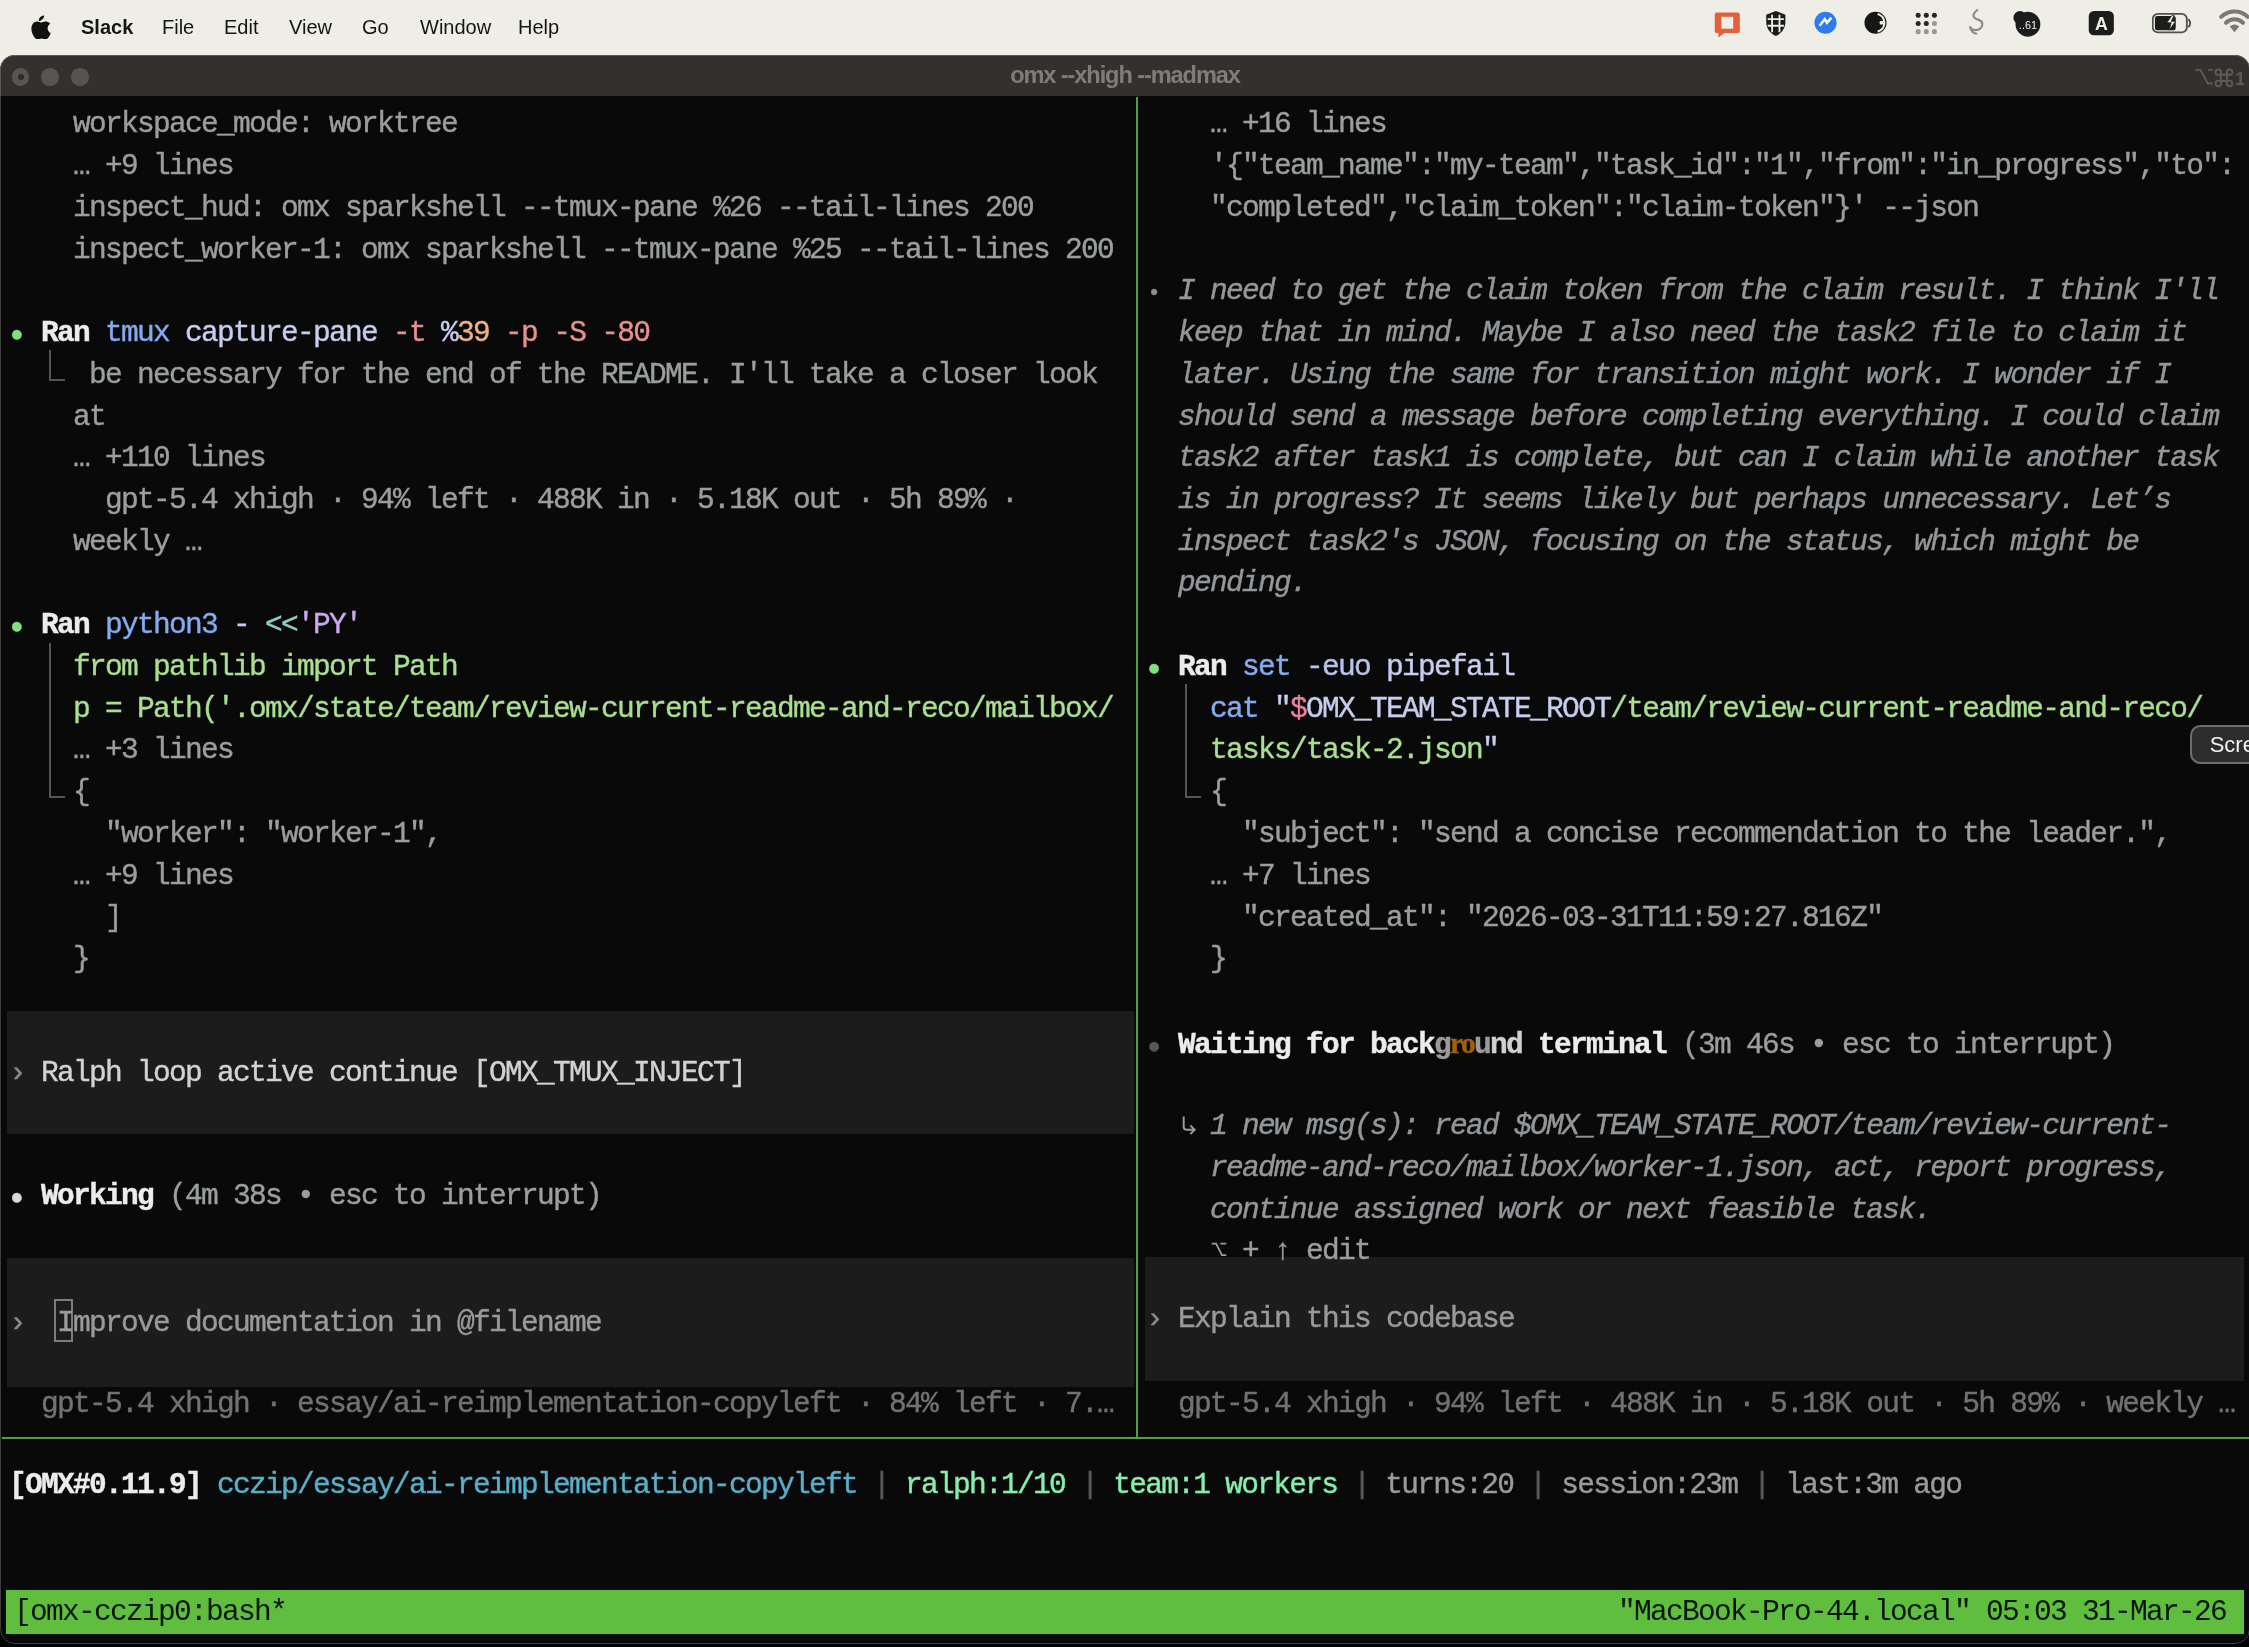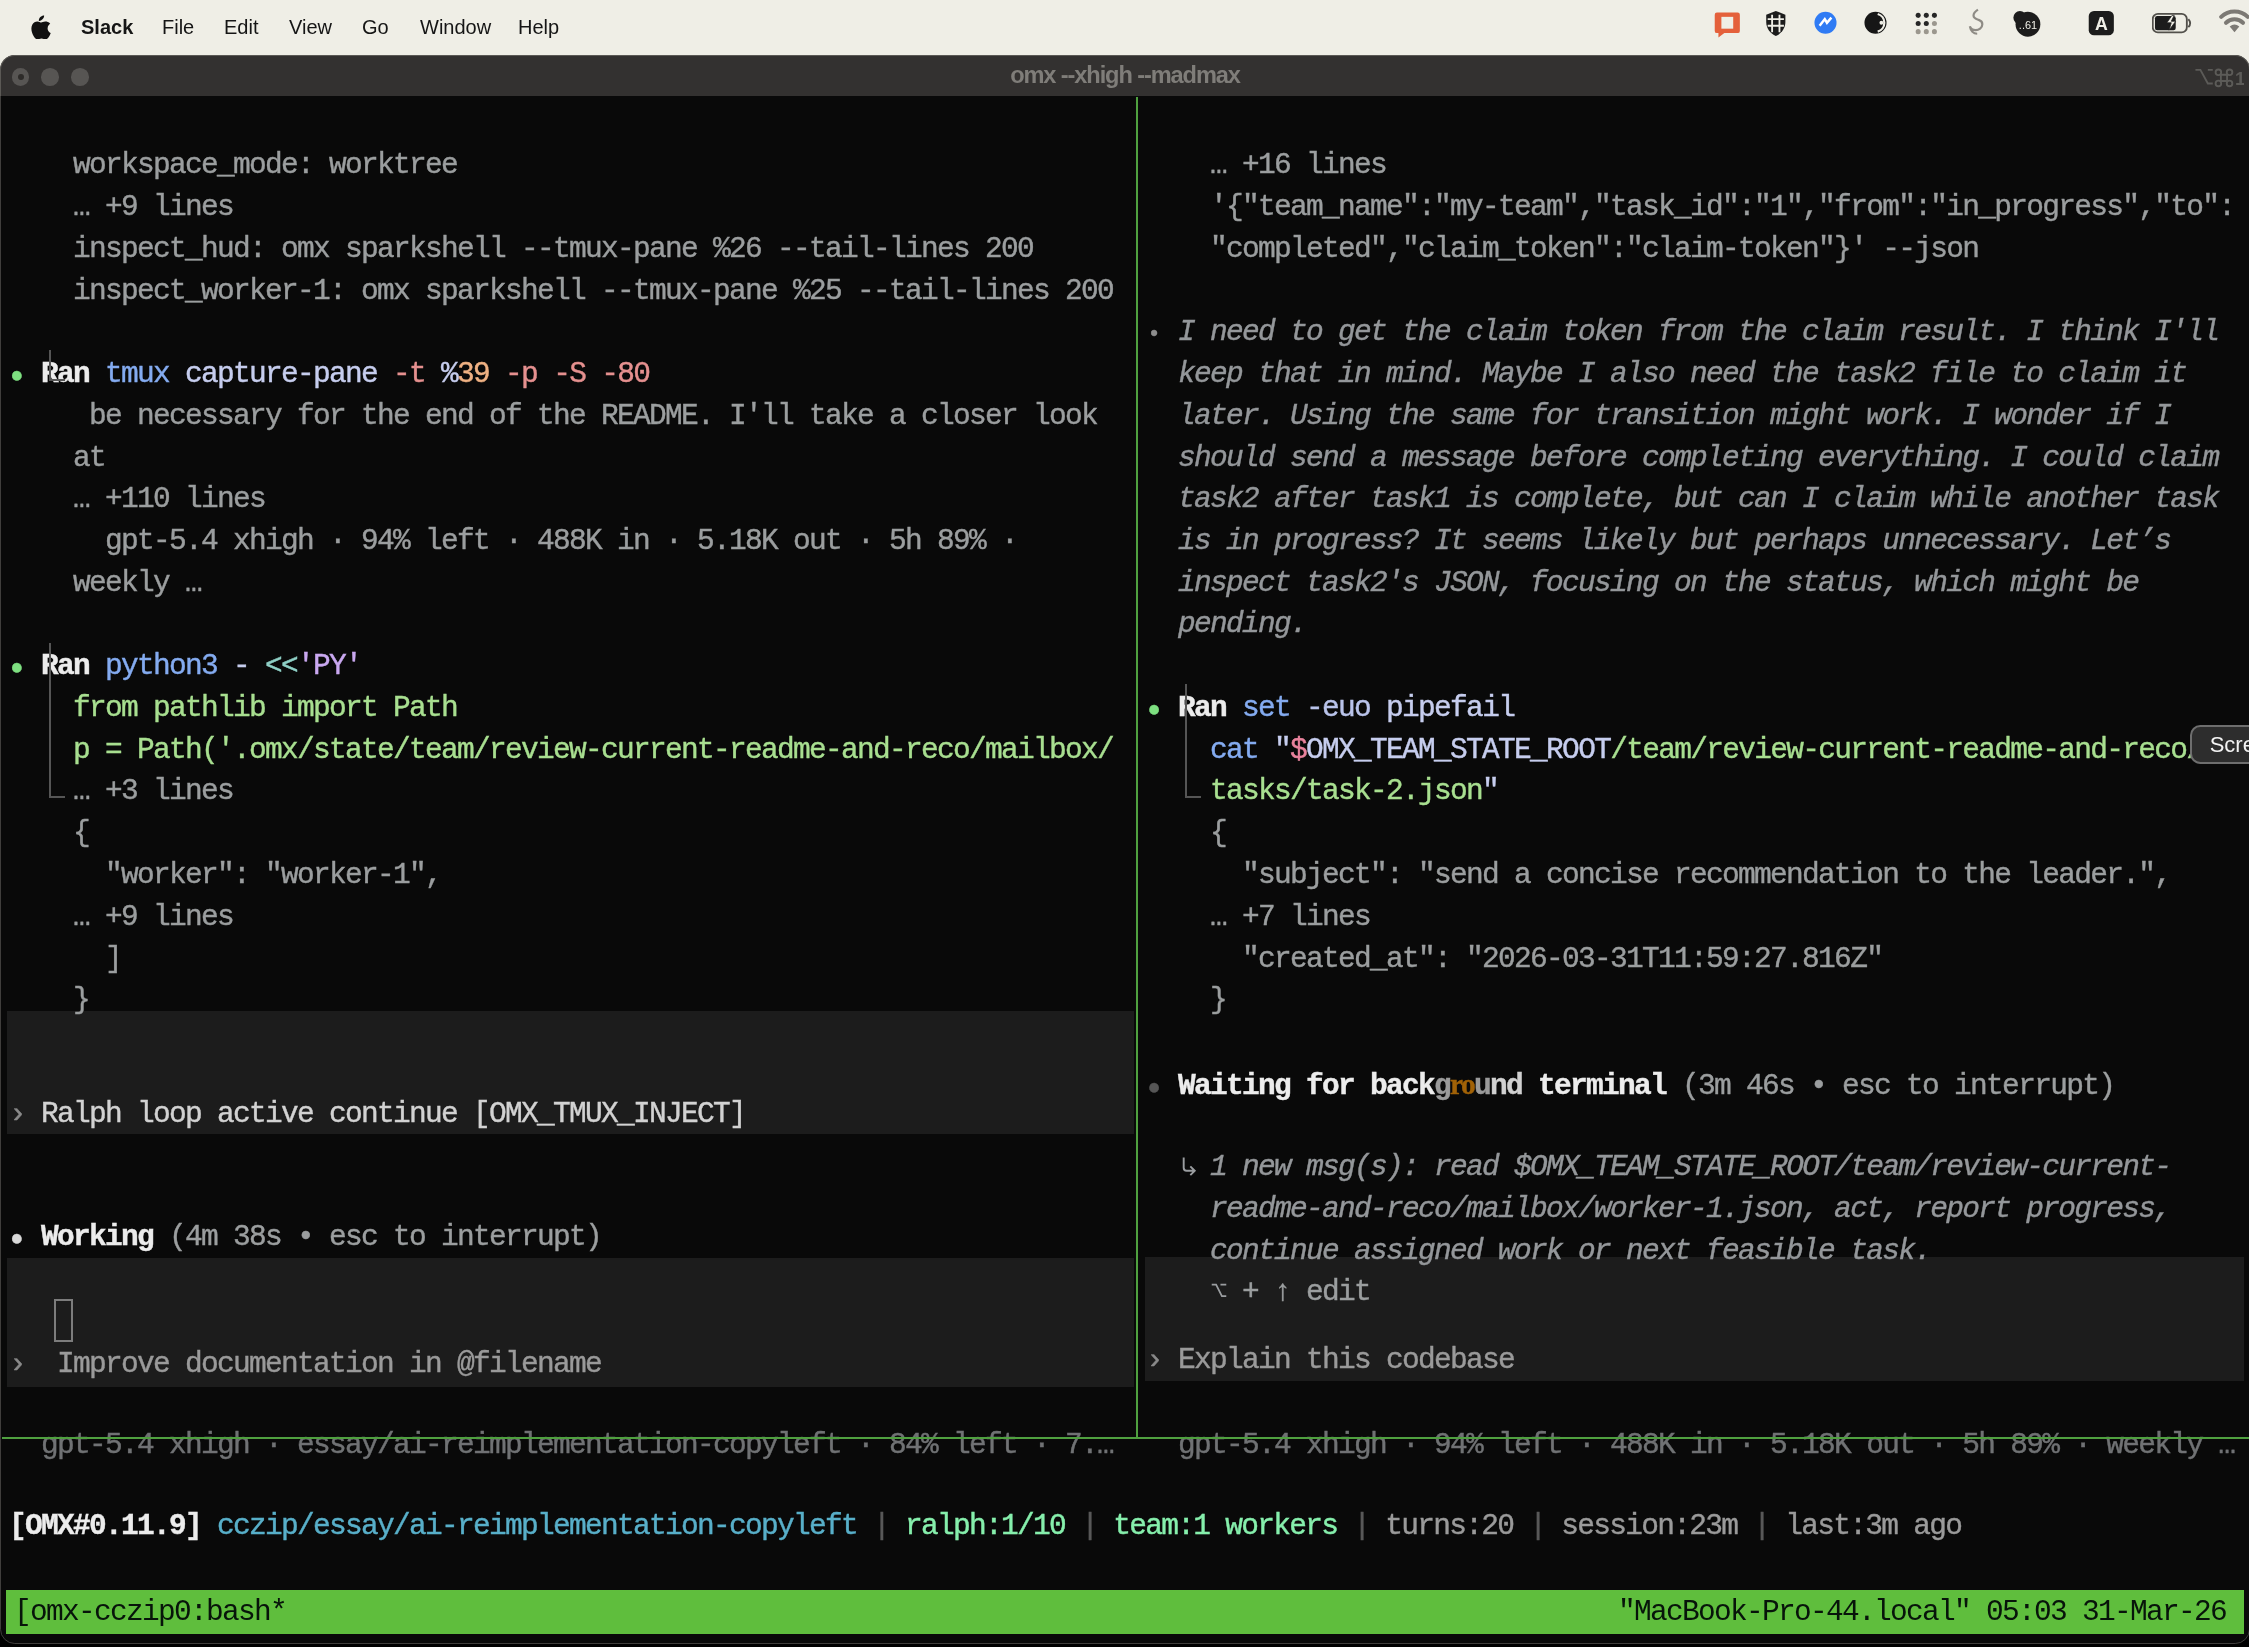--- a/index.html
+++ b/index.html
@@ -6,21 +6,21 @@
 #menubar { position:absolute; left:0; top:0; width:2250px; height:71px; background:#efeee6; }
 .mi { position:absolute; top:0; height:55px; line-height:55px; font-size:20px; color:#151515; font-family:"Liberation Sans",sans-serif; }
 #win { position:absolute; left:0; top:55px; width:2250px; height:1589px; background:#090909;
   border-radius:14.8px; border:1.5px solid #403e3c; }
 #titlebar { position:absolute; left:0; top:55px; width:2250px; height:41px; background:#333130;
   border-radius:14.8px 14.8px 0 0; border:1.5px solid #5b5955; border-bottom:none; }
 .tl { position:absolute; top:68px; width:17.7px; height:17.7px; border-radius:50%; background:#575553; }
 #title { position:absolute; top:55px; left:0; width:2250px; height:58px; text-align:center; line-height:41px;
   font-size:23.6px; letter-spacing:-1.1px; font-weight:bold; color:#7f7d79; }
 .row { position:absolute; white-space:pre; font-family:"Liberation Mono",monospace; font-size:29.5px;
-  letter-spacing:-1.7px; line-height:42px; height:42px; color:#a0a3a5;margin-top:41px; -webkit-text-stroke:0.4px currentColor; }
+  letter-spacing:-1.7px; line-height:42px; height:42px; color:#a0a3a5; -webkit-text-stroke:0.4px currentColor; }
 .b { font-weight:bold; }
 .g { color:#9b9e9f; } .g2 { color:#9a9a9a; }
 .w { color:#ececec; } .w2 { color:#d0d0d0; }
 .bg { color:#7ee081; } .gb { color:#8d8d8d; } .db { color:#565656; } .wb { color:#d9d9d9; }
 .blu { color:#84abf0; } .lav { color:#c6cdee; } .lav2 { color:#b9c3ea; }
 .red { color:#e5908f; } .pch { color:#efb183; } .teal { color:#8fd0c6; } .mauve { color:#c9a8f0; }
 .grn { color:#a8df90; } .pink { color:#e8829c; }
 .th { color:#94979a; font-style:italic; }
 .dim { color:#707274; }
 .sh1 { color:#9a9a9a; } .sh2 { color:#a16207;font-family:Liberation Serif, serif; }

